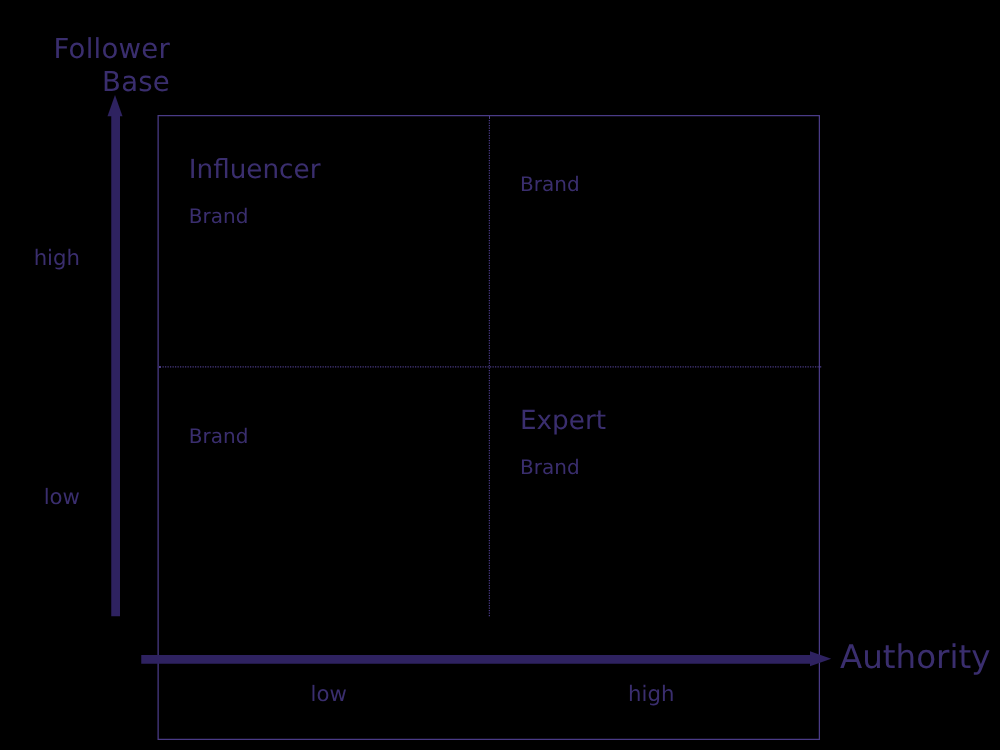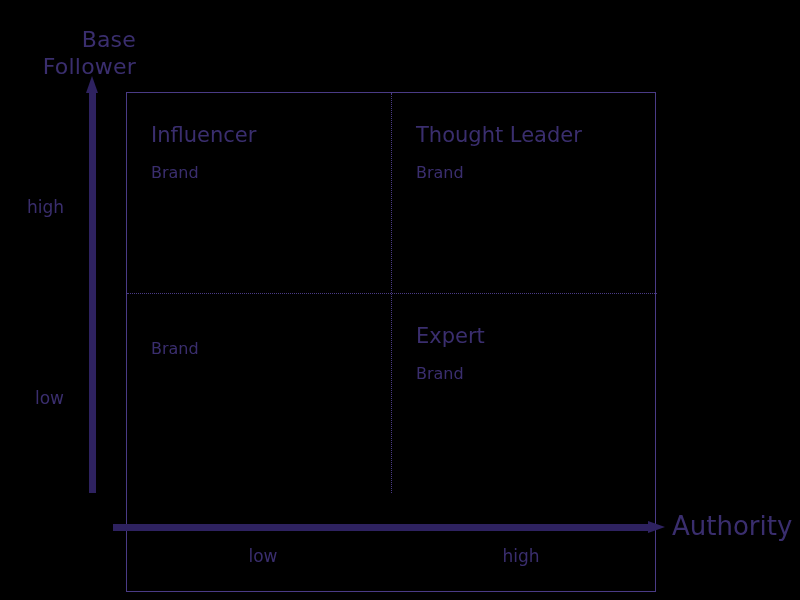--- a/index.html
+++ b/index.html
@@ -178,22 +178,22 @@
     white-space: nowrap;
     font-weight: 400;
   }
 </style>
 </head>
 <body>
 
 <div id="stage">
 
   <div class="y-axis-title">
+    <span>Follower</span>
     <span>Base</span>
-    <span>Follower</span>
   </div>
 
   <div class="y-axis-arrow">
     <div class="head"></div>
     <div class="shaft"></div>
   </div>
 
   <div class="y-tick high">high</div>
   <div class="y-tick low">low</div>
 
@@ -201,21 +201,20 @@
 
     <div class="divider-v"></div>
     <div class="divider-h"></div>
 
     <div class="quadrant q-tl">
       <div class="q-title">Influencer</div>
       <div class="q-sub">Brand</div>
     </div>
 
     <div class="quadrant q-tr">
-      <div class="q-title">Thought Leader</div>
       <div class="q-sub">Brand</div>
     </div>
 
     <div class="quadrant q-bl">
       <div class="q-sub">Brand</div>
     </div>
 
     <div class="quadrant q-br">
       <div class="q-title">Expert</div>
       <div class="q-sub">Brand</div>

